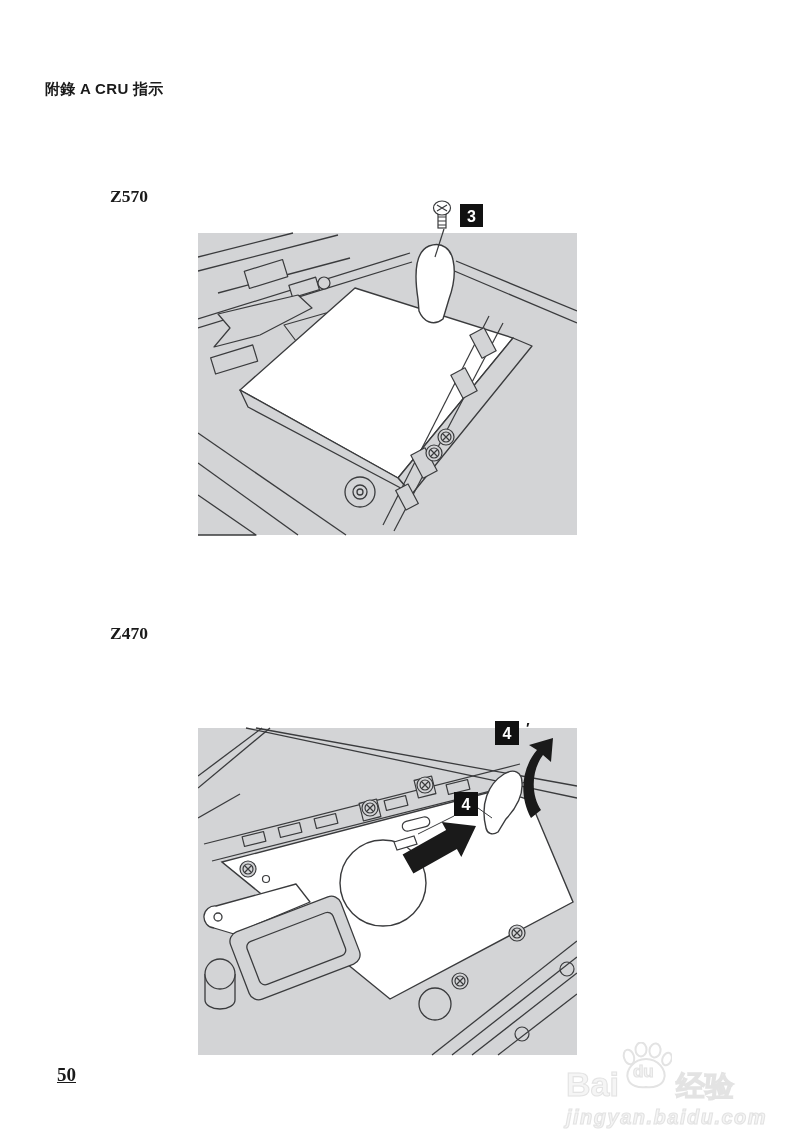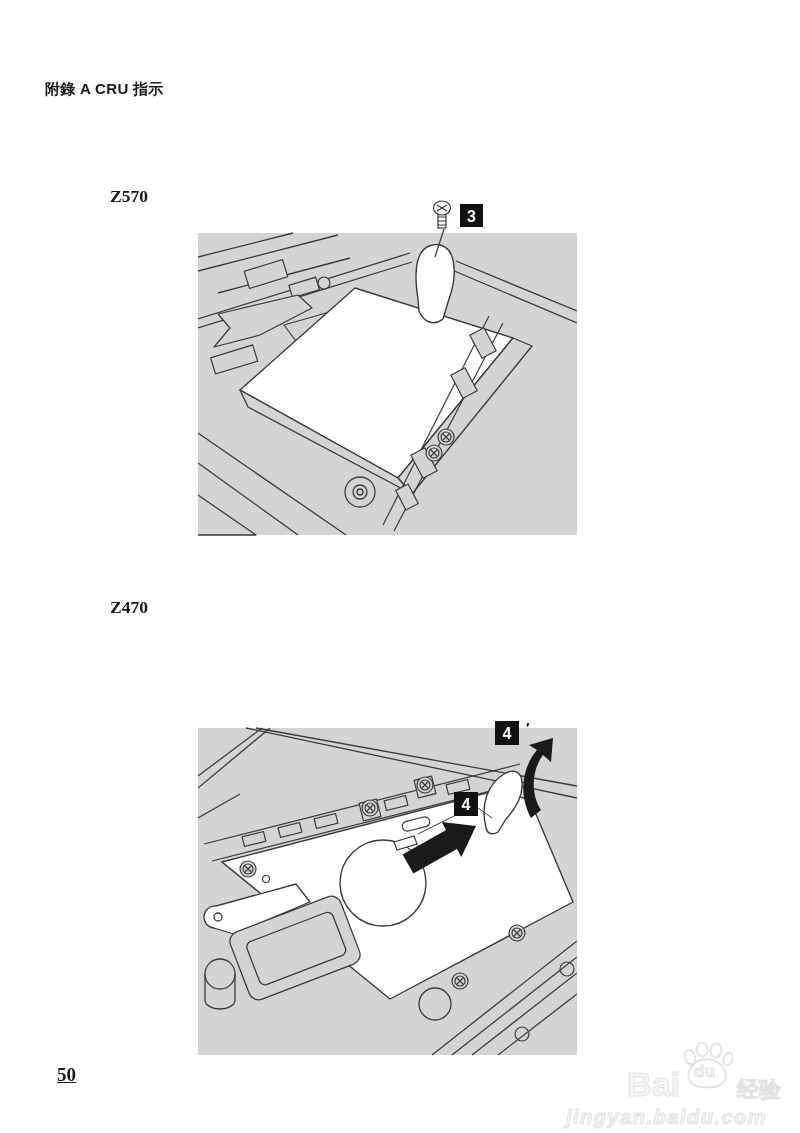--- a/index.html
+++ b/index.html
@@ -2,44 +2,44 @@
 <html><head>
 <meta charset="utf-8">
 <style>
   html,body{margin:0;padding:0;background:#ffffff;}
   .page{position:relative;width:800px;height:1133px;background:#ffffff;overflow:hidden;
         font-family:"Liberation Serif","DejaVu Serif",serif;color:#1a1a1a;}
   .header-title{position:absolute;left:45px;top:80px;font-family:"Liberation Sans","DejaVu Sans",sans-serif;
         font-weight:700;font-size:15px;letter-spacing:.3px;}
   .model-label{position:absolute;left:110px;font-weight:700;font-size:17.5px;}
   #z570-label{top:162px;margin-top:24px;}
-  #z470-label{top:597px;}
+  #z470-label{top:623px;}
   .step-line{position:absolute;font-size:18.5px;white-space:nowrap;line-height:24px;}
   #step6-line{left:82px;top:555px;}
   #stepA-line{left:110px;top:633px;}
   #stepB-line{left:110px;top:668px;}
   .bullet{display:inline-block;width:19px;height:19px;border-radius:50%;background:#111;color:#fff;
         text-align:center;line-height:19px;font-size:12.5px;font-weight:700;
         font-family:"Liberation Sans",sans-serif;vertical-align:-3px;margin-right:13px;}
   .tag{display:inline-block;min-width:18px;height:18px;background:#111;color:#fff;text-align:center;
         line-height:18px;font-size:13px;font-weight:700;font-family:"Liberation Sans",sans-serif;
         vertical-align:-2px;margin:0 4px;}
   .prime{font-family:"Liberation Sans",sans-serif;font-weight:700;margin-right:3px;}
   .fig{position:absolute;}
   #fig1{left:198px;top:195px;width:379px;height:345px;}
   #fig2{left:198px;top:712px;width:379px;height:348px;}
   .page-number{position:absolute;left:57px;top:1064px;font-size:19px;font-weight:700;text-decoration:underline;}
   .watermark{position:absolute;left:566px;top:1030px;width:215px;
         font-family:"Liberation Sans","DejaVu Sans",sans-serif;font-weight:700;
         color:#f5f5f5;-webkit-text-stroke:1.1px #e3e3e3;}
-  .wm-row{display:flex;align-items:flex-end;justify-content:flex-end;}
+  .wm-row{display:flex;align-items:flex-end;}
   .wm-bai{font-size:34px;line-height:1;}
   .wm-paw{position:relative;width:52px;height:47px;margin:12px 1px;flex:none;}
   .wm-du{position:absolute;left:13px;top:21px;font-size:17px;line-height:1;}
-  .wm-jy{font-size:22px;line-height:1.05;margin-left:3px;}
+  .wm-jy{font-size:29px;line-height:1.05;margin-left:3px;}
   .wm-url{font-size:20px;letter-spacing:1.5px;margin-top:5px;font-style:italic;}
 </style>
 </head>
 <body>
 
 <div class="page">
 
   <div class="header-title">附錄 A CRU 指示</div>
 
   <div class="model-label" id="z570-label">Z570</div>

